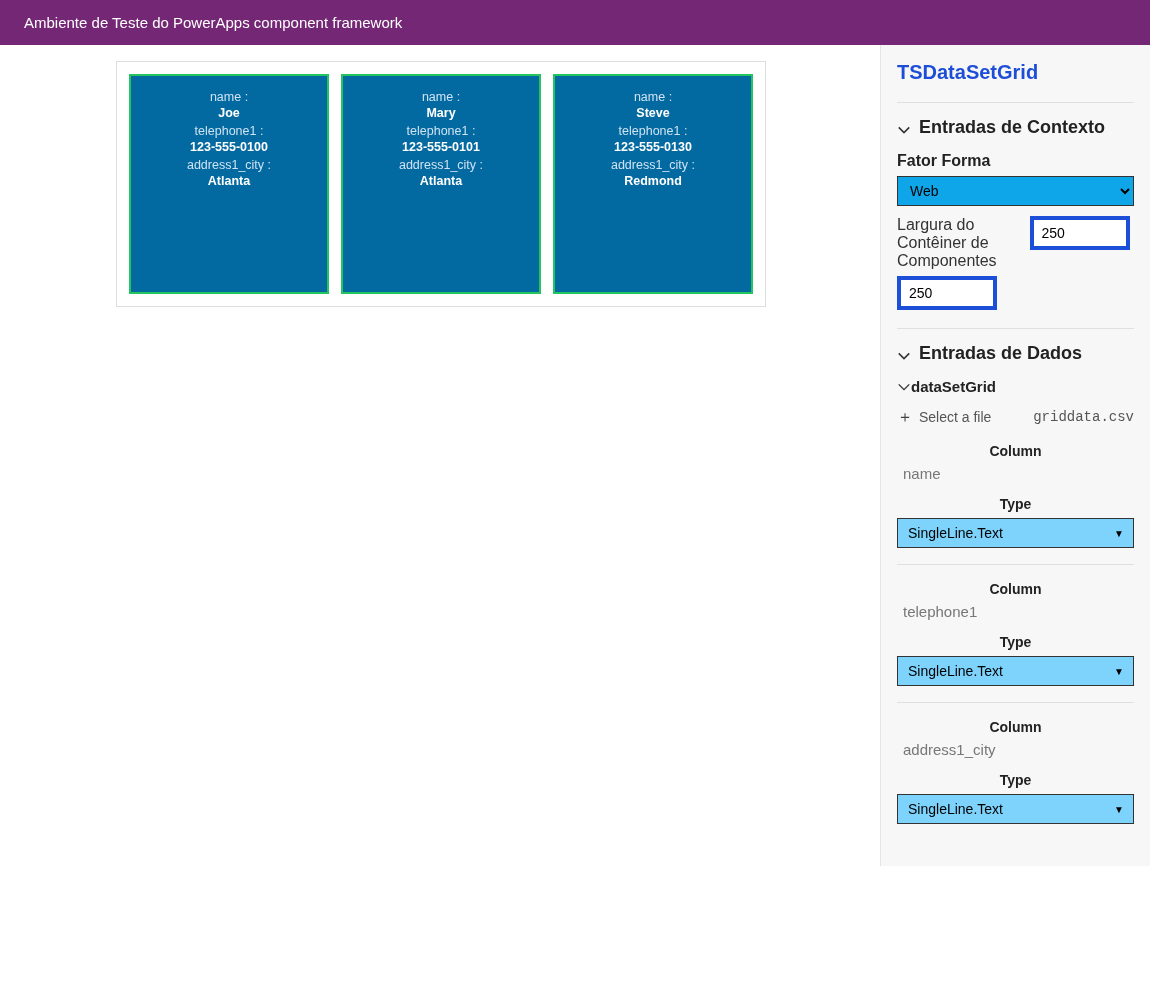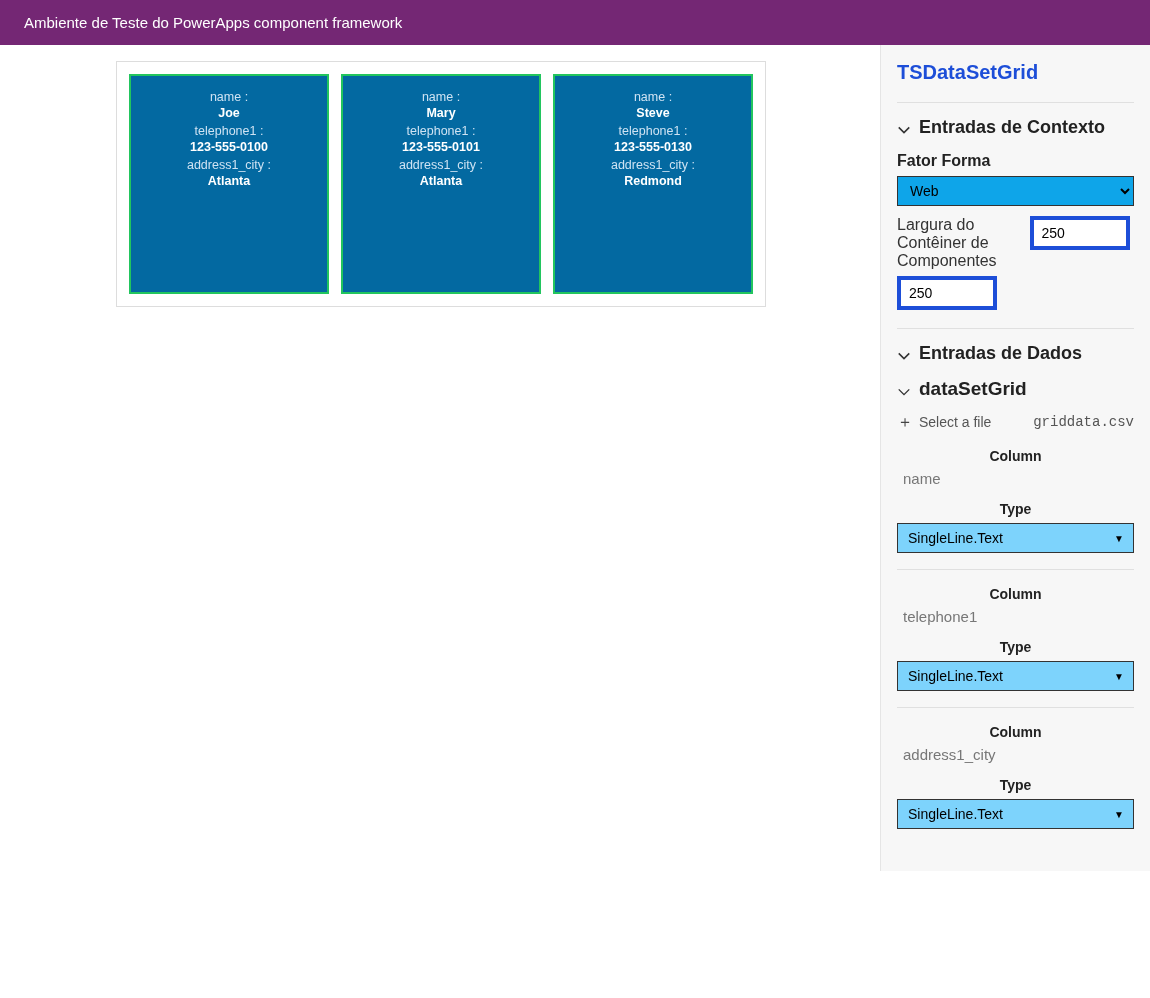--- a/index.html
+++ b/index.html
@@ -101,22 +101,21 @@
   .row2 input {
     width: 100px;
     border: 4px solid #1d4ed8;
     padding: 5px 8px;
     font-size: 14px;
     font-family: inherit;
   }
   .sub-section {
     display: flex;
     align-items: center;
-    gap: 8px;
-    font-size: 19px;
+    font-size: 15px;
     font-weight: 700;
     color: #222;
     margin: 4px 0 14px 0;
     cursor: pointer;
   }
   .file-row {
     display: flex;
     justify-content: space-between;
     align-items: center;
     margin-bottom: 18px;

